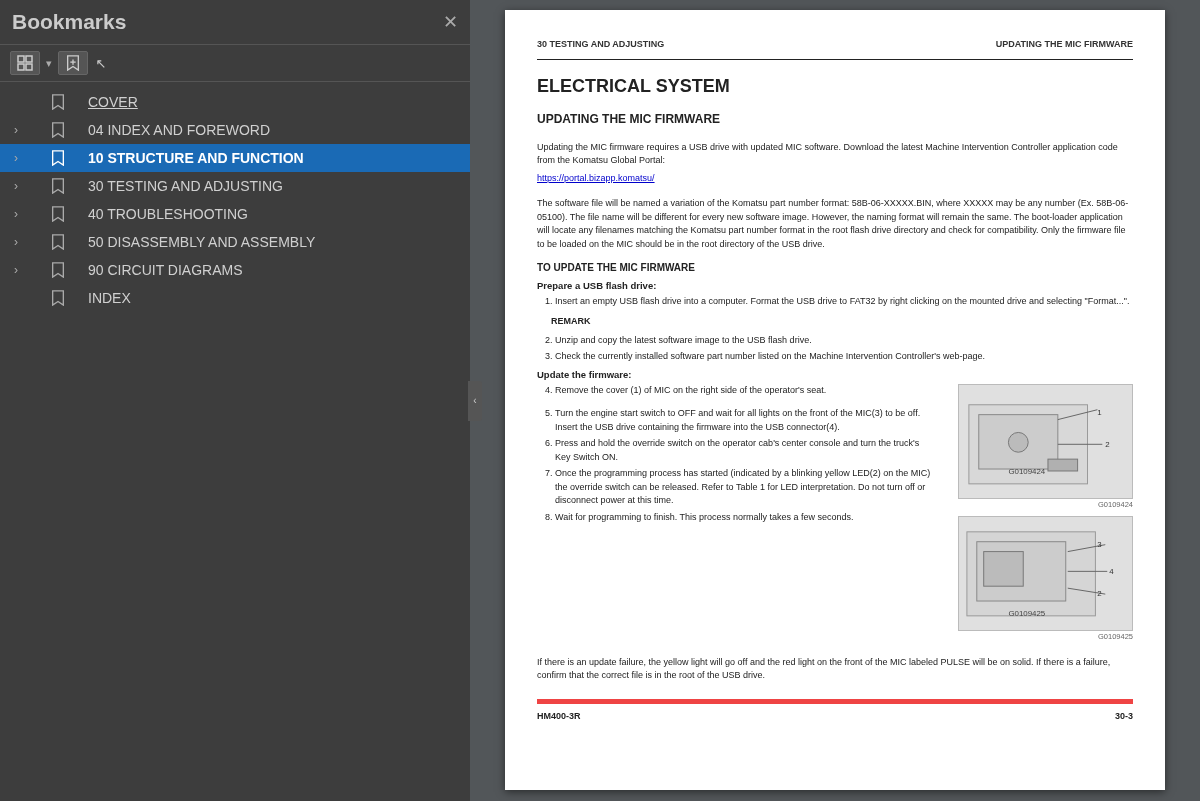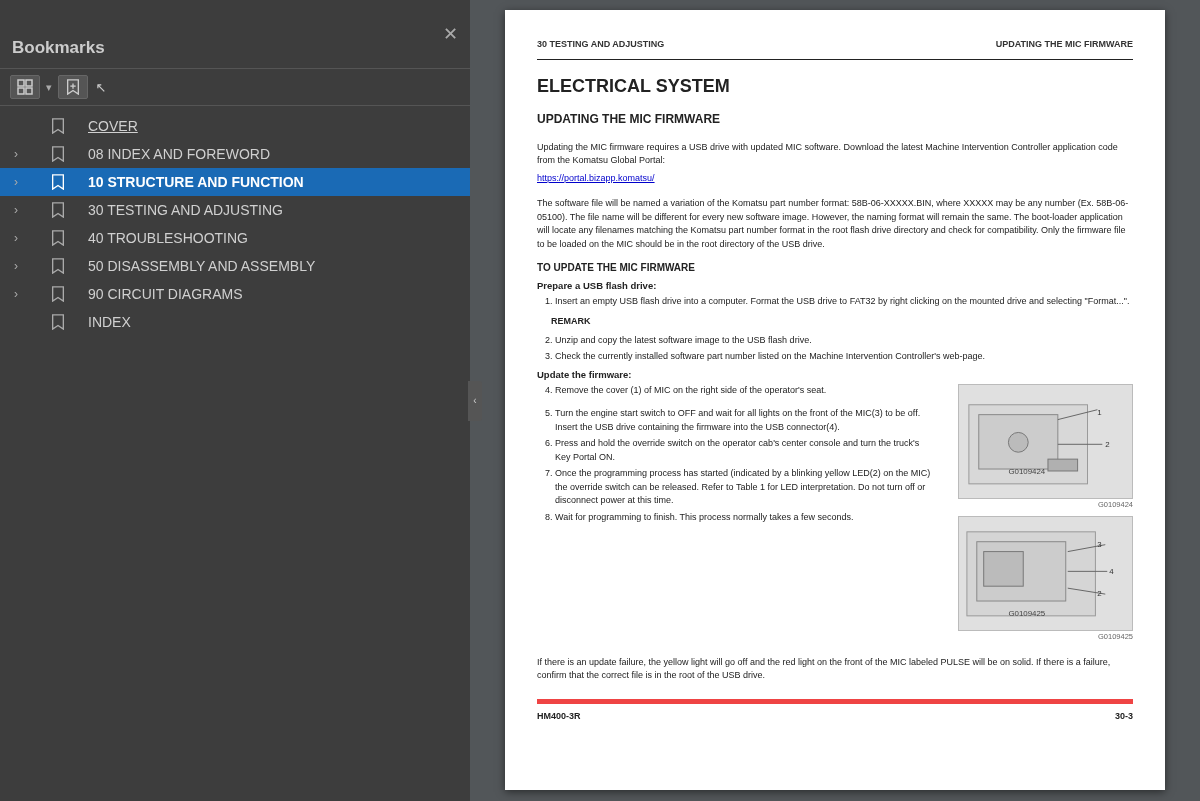--- a/index.html
+++ b/index.html
@@ -20,23 +20,22 @@
       background: #3d3d3d;
       padding: 10px 12px;
       display: flex;
       align-items: center;
       justify-content: space-between;
       border-bottom: 1px solid #555;
     }
 
     #sidebar-title {
       color: #ccc;
-      font-size: 17px;
-      font-weight: bold;
-      margin-top: 28px;
+      font-size: 21px;
+      font-weight: bold;
     }
 
     #sidebar-close {
       color: #aaa;
       font-size: 18px;
       cursor: pointer;
       background: none;
       border: none;
       line-height: 1;
     }
@@ -325,21 +324,21 @@
         </span>
         <span class="item-label underlined">COVER</span>
       </div>
       <div class="nav-item">
         <span class="expand-arrow">›</span>
         <span class="bookmark-icon">
           <svg viewBox="0 0 14 18" fill="none" stroke="#aaa" stroke-width="1.5">
             <path d="M1 1h12v16l-6-4-6 4V1z"></path>
           </svg>
         </span>
-        <span class="item-label">08 INDEX AND FOREWORD</span>
+        <span class="item-label">04 INDEX AND FOREWORD</span>
       </div>
       <div class="nav-item active">
         <span class="expand-arrow">›</span>
         <span class="bookmark-icon">
           <svg viewBox="0 0 14 18" fill="none" stroke="#fff" stroke-width="1.5">
             <path d="M1 1h12v16l-6-4-6 4V1z"></path>
           </svg>
         </span>
         <span class="item-label">10 STRUCTURE AND FUNCTION</span>
       </div>
@@ -430,21 +429,21 @@
     <div class="sub-label">Update the firmware:</div>
 
     <div class="content-with-image">
       <div class="text-col">
         <ol class="numbered-list" start="4">
           <li>Remove the cover (1) of MIC on the right side of the operator's seat.</li>
         </ol>
         <div style="height:6px;"></div>
         <ol class="numbered-list" start="5">
           <li>Turn the engine start switch to OFF and wait for all lights on the front of the MIC(3) to be off. Insert the USB drive containing the firmware into the USB connector(4).</li>
-          <li>Press and hold the override switch on the operator cab's center console and turn the truck's Key Portal ON.</li>
+          <li>Press and hold the override switch on the operator cab's center console and turn the truck's Key Switch ON.</li>
           <li>Once the programming process has started (indicated by a blinking yellow LED(2) on the MIC) the override switch can be released. Refer to Table 1 for LED interpretation. Do not turn off or disconnect power at this time.</li>
           <li>Wait for programming to finish. This process normally takes a few seconds.</li>
         </ol>
       </div>
       <div style="display:flex;flex-direction:column;gap:6px;">
 
         <div>
           <div class="diagram-img">
             <svg viewBox="0 0 175 115" xmlns="http://www.w3.org/2000/svg">
               <rect width="175" height="115" fill="#e0e0e0"></rect>

